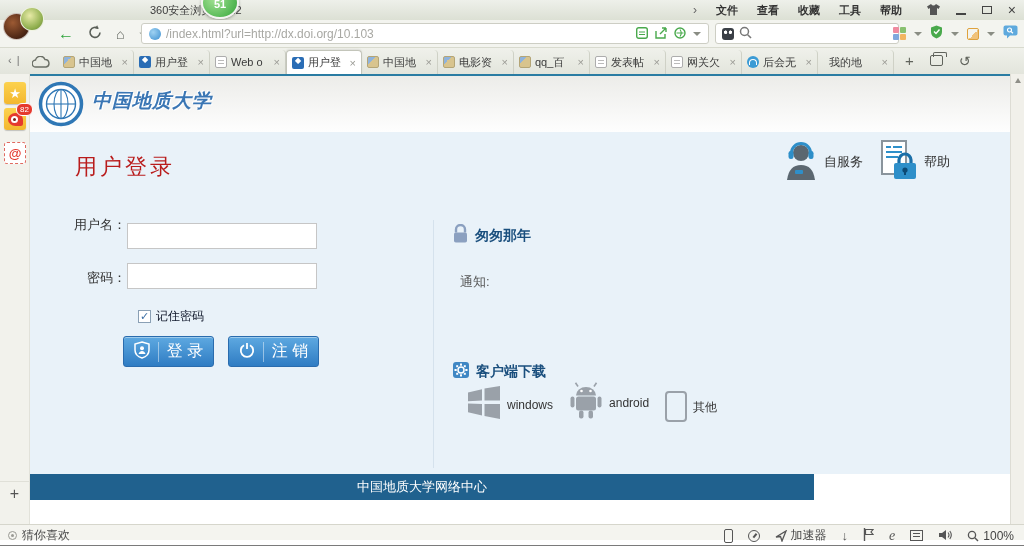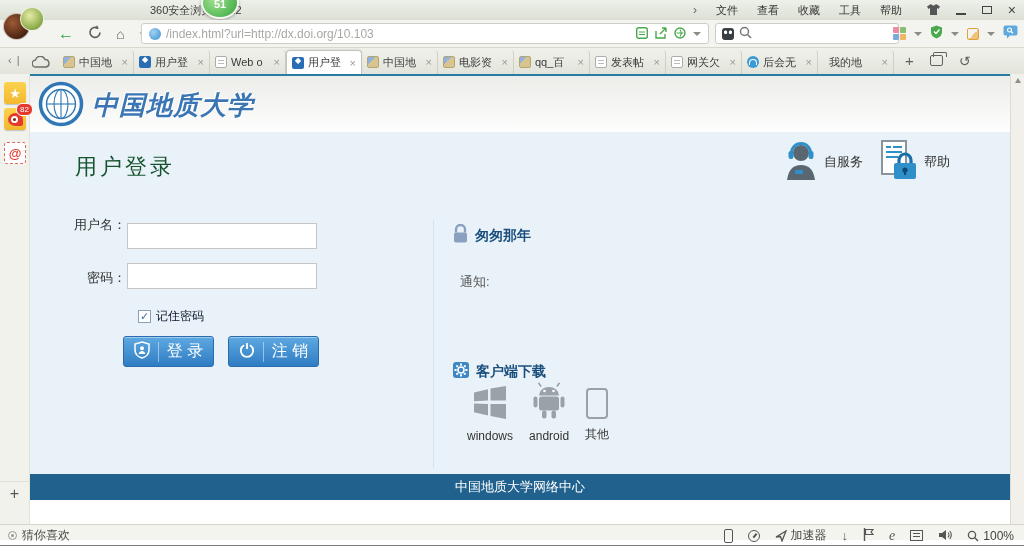--- a/index.html
+++ b/index.html
@@ -95,24 +95,24 @@
 
   .scrollbar { position:absolute; right:0; top:0; width:14px; height:450px; background:#f1f0ea; border-left:1px solid #dddcd4; }
   .scroll-up { margin:4px auto 0; width:0; height:0; border-left:3.5px solid transparent; border-right:3.5px solid transparent; border-bottom:5px solid #8f8f88; }
 
   
   .page { position:absolute; left:30px; top:0; width:980px; height:450px; background:#fff; }
   .page-topline { height:2px; background:#2a7ca3; }
   .page-header { height:56px; background:linear-gradient(#ecece9,#fefefe); position:relative; }
   .logo-circle { position:absolute; left:8px; top:5px; }
   .logo-text { position:absolute; left:62px; top:12px; font-family:"Liberation Serif","DejaVu Serif",serif;
-    font-style:italic; font-weight:bold; font-size:26px; color:#3a76b4;
+    font-style:italic; font-weight:bold; font-size:19px; color:#3a76b4;
     text-shadow:1px 1px 0 #fff, -1px -1px 0 #fff; letter-spacing:1px; }
   .page-content { position:absolute; top:58px; left:0; width:980px; height:342px; background:#e9f2f9; }
-  .login-title { position:absolute; left:45px; top:20px; font-size:22px; color:#14532d; letter-spacing:3px; }
+  .login-title { position:absolute; left:45px; top:20px; font-size:22px; color:#b91c1c; letter-spacing:3px; }
   .corner-links { position:absolute; right:60px; top:8px; display:flex; gap:18px; align-items:center; }
   .corner-link { display:flex; align-items:center; gap:6px; font-size:13px; color:#333; }
 
   .form-label { position:absolute; left:28px; width:68px; text-align:right; font-size:13px; color:#333; }
   .form-input { position:absolute; left:97px; width:190px; height:26px; background:#fff; border:1px solid #c6c6c6; font-size:13px; padding:0 5px; }
   .lbl-user { top:84px; } .inp-user { top:91px; }
   .lbl-pass { top:137px; } .inp-pass { top:131px; }
   .remember-row { position:absolute; left:108px; top:176px; display:flex; align-items:center; gap:5px; }
   .checkbox { width:13px; height:13px; background:#fff; border:1px solid #8aa0b5; display:flex; align-items:center; justify-content:center;
     color:#3b6ea5; font-size:11px; line-height:1; }
@@ -125,25 +125,25 @@
 
   .v-divider { position:absolute; left:403px; top:88px; width:1px; height:248px; background:#d5e2ed; }
 
   .section-head { position:absolute; display:flex; align-items:center; gap:7px; }
   .sec-announce { left:423px; top:92px; }
   .sec-download { left:423px; top:222px;margin-top:8px; }
   .section-title { font-size:14px; font-weight:bold; color:#1a4f7e; }
   .notice-label { position:absolute; left:430px; top:141px; font-size:13px; color:#555; }
 
   .dl-row { position:absolute; left:437px; top:250px; display:flex; gap:16px; align-items:flex-end; }
-  .dl-item { display:flex; flex-direction:column; align-items:center; gap:6px; }
+  .dl-item { display:flex; align-items:center; gap:6px; }
   .dl-label { font-size:12px; color:#333; }
   .tablet-icon { width:22px; height:31px; border:2.5px solid #9aa1a9; border-radius:4px; margin-bottom:1px; }
 
-  .page-footer { position:absolute; top:400px; left:0; width:980px; height:26px; background:#20618e;
+  .page-footer { position:absolute; top:400px; left:0; width:784px; height:26px; background:#20618e;
     color:#fff; font-size:13px; text-align:center; line-height:26px; }
 
   
   .statusbar { position:absolute; top:524px; left:0; right:0; height:16px; background:#f4f4ef; border-top:1px solid #d6d6cc; }
   .status-left { position:absolute; left:8px; top:0; height:21px; display:flex; align-items:center; gap:5px; }
   .target-icon { width:9px; height:9px; border:1.5px solid #9a9a94; border-radius:50%; position:relative; }
   .target-icon::after { content:""; position:absolute; left:1.5px; top:1.5px; width:3px; height:3px; background:#9a9a94; border-radius:50%; }
   .status-left-label { font-size:12px; color:#4a4a4a; }
   .status-right { position:absolute; right:10px; top:0; height:21px; display:flex; align-items:center; gap:15px; color:#555; }
   .phone-icon { width:9px; height:14px; border:1.3px solid #555; border-radius:2px; }
@@ -161,21 +161,21 @@
 
 <div class="screen">
 
   <div class="titlebar">
     <span class="app-title">360安全浏览器 7.2</span>
     <div class="speed-ball">
       <span>51</span>
     </div>
     <div class="menu">
       <span class="menu-expander">›</span>
-      <span id="menu-items" style="display:flex;gap:19px;">
+      <span id="menu-items" style="display:flex;gap:19px;font-weight:bold;">
           <span class="menu-item">文件</span>
           <span class="menu-item">查看</span>
           <span class="menu-item">收藏</span>
           <span class="menu-item">工具</span>
           <span class="menu-item">帮助</span>
         </span>
     </div>
     <div class="win-controls">
       <span class="wc">
         <svg width="13" height="11" viewBox="0 0 13 11">

